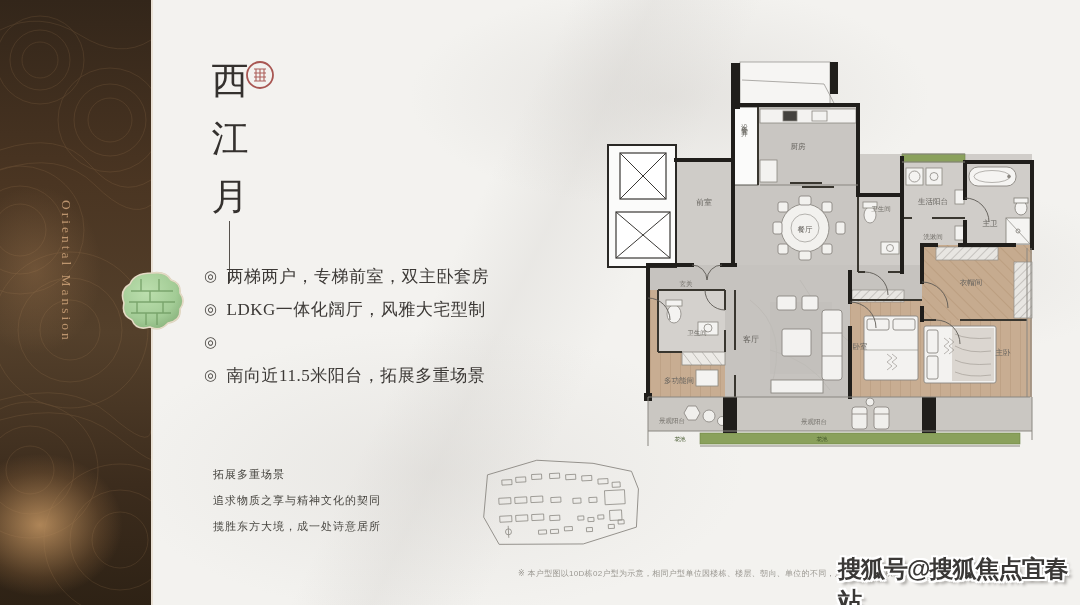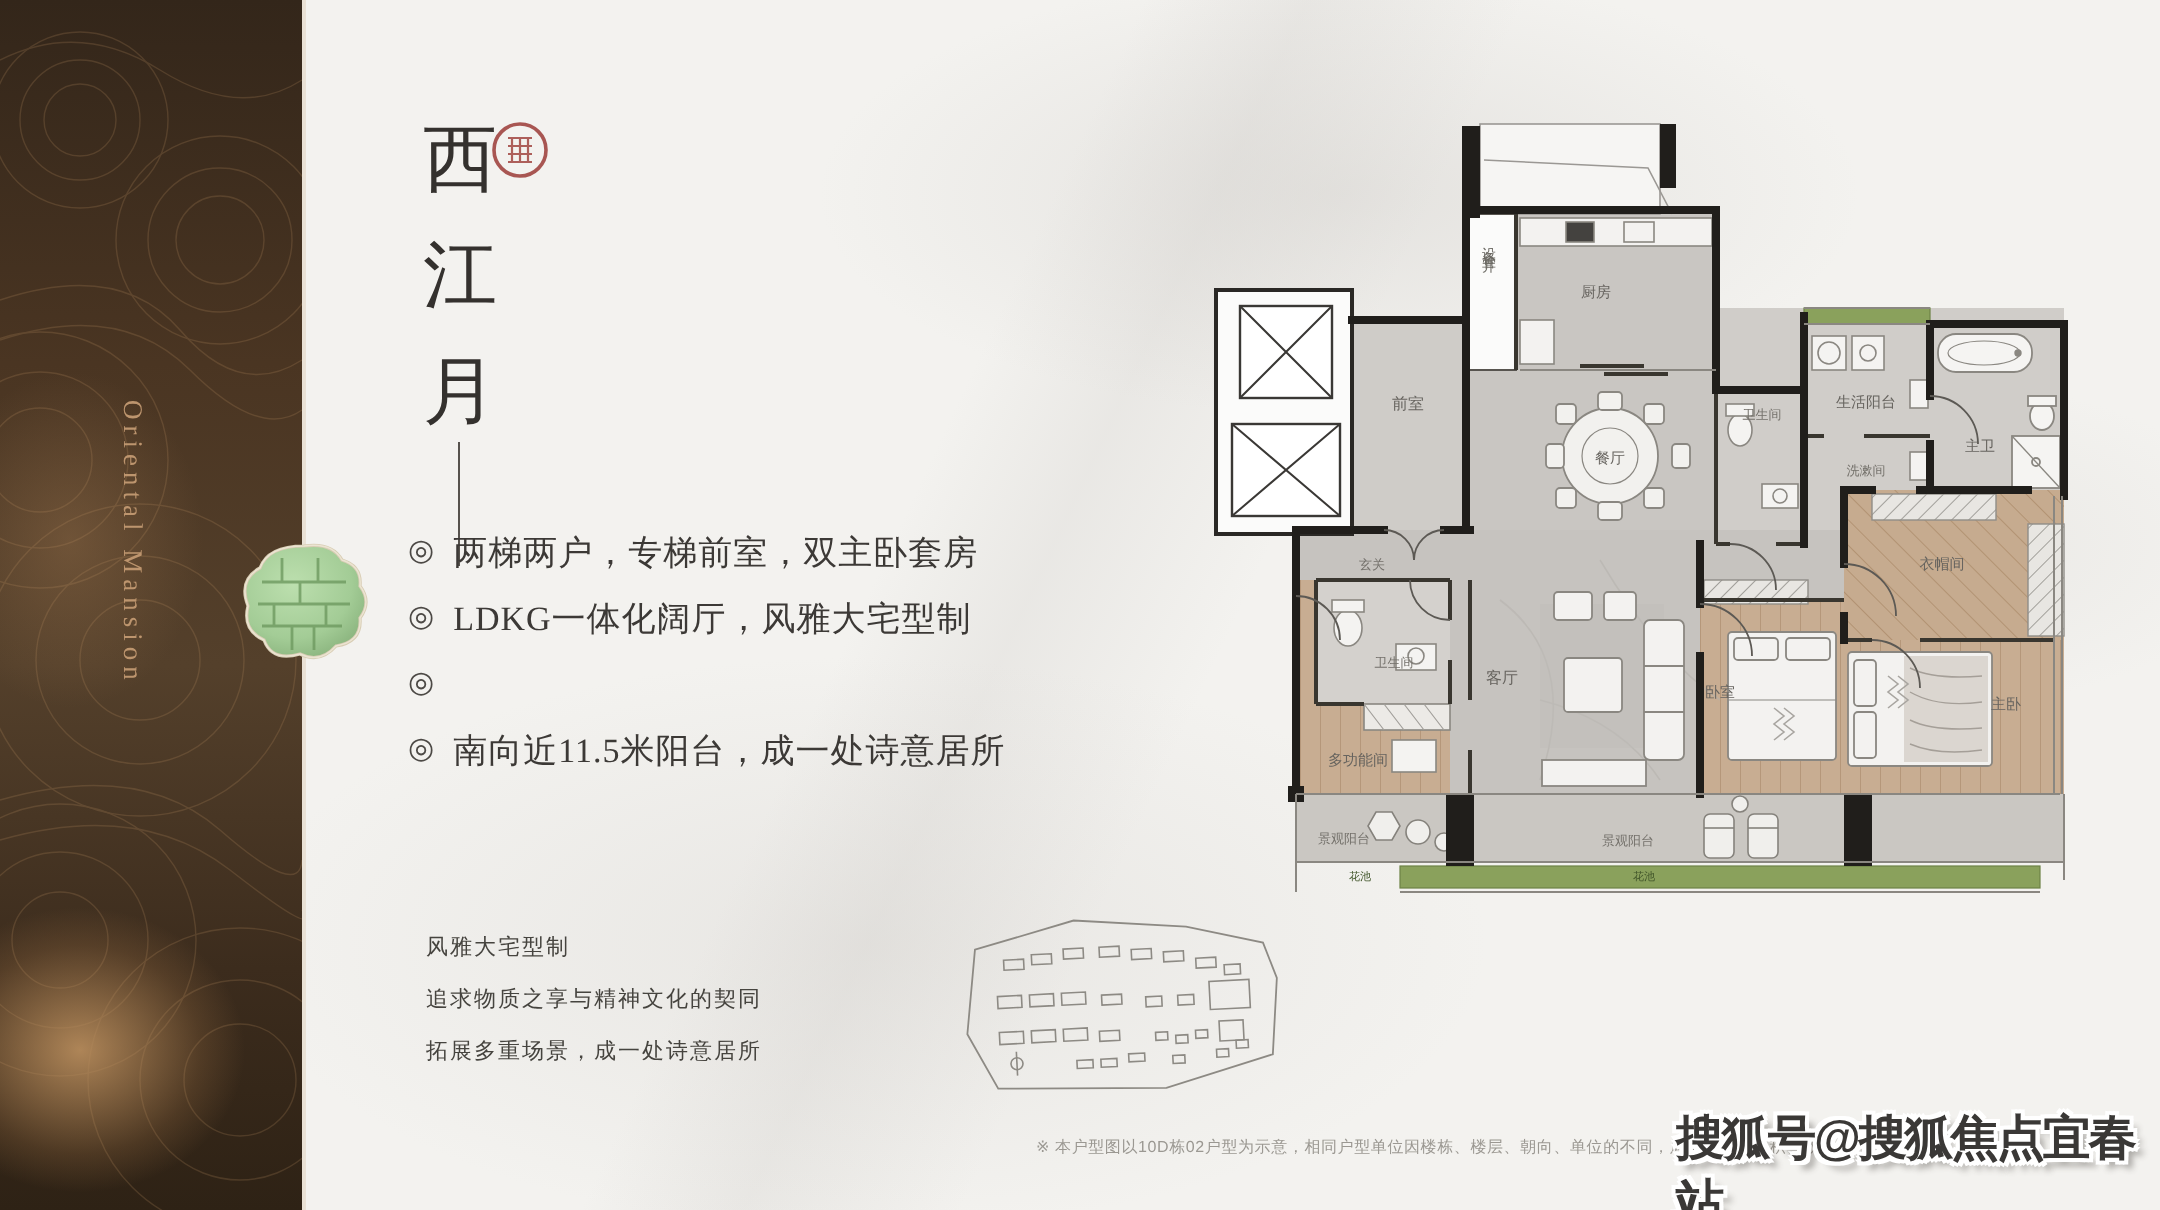--- a/index.html
+++ b/index.html
@@ -143,28 +143,28 @@
       </li>
     <li>
         <span class="dot">◎</span>
         <span>LDKG一体化阔厅，风雅大宅型制</span>
       </li>
     <li>
         <span class="dot">◎</span>
       </li>
     <li>
         <span class="dot">◎</span>
-        <span>南向近11.5米阳台，成一处诗意居所</span>
+        <span>南向近11.5米阳台，拓展多重场景</span>
       </li>
   </ul>
 
   <div class="tagline">
-    <p>风雅大宅型制</p>
+    <p>拓展多重场景</p>
     <p>追求物质之享与精神文化的契同</p>
-    <p>拓展多重场景，成一处诗意居所</p>
+    <p>揽胜东方大境，成一处诗意居所</p>
   </div>
 
   <svg class="floorplan" width="450" height="410" viewBox="0 0 450 410">
     <defs>
       <pattern id="hb" width="9" height="9" patternUnits="userSpaceOnUse" patternTransform="rotate(45)">
         <rect width="9" height="9" fill="#c6ab8f"></rect>
           <line x1="0" y1="0" x2="9" y2="0" stroke="#b29373" stroke-width="1"></line>
       </pattern>
       <pattern id="plank" width="10" height="10" patternUnits="userSpaceOnUse">
         <rect width="10" height="10" fill="#c8ad92"></rect>

